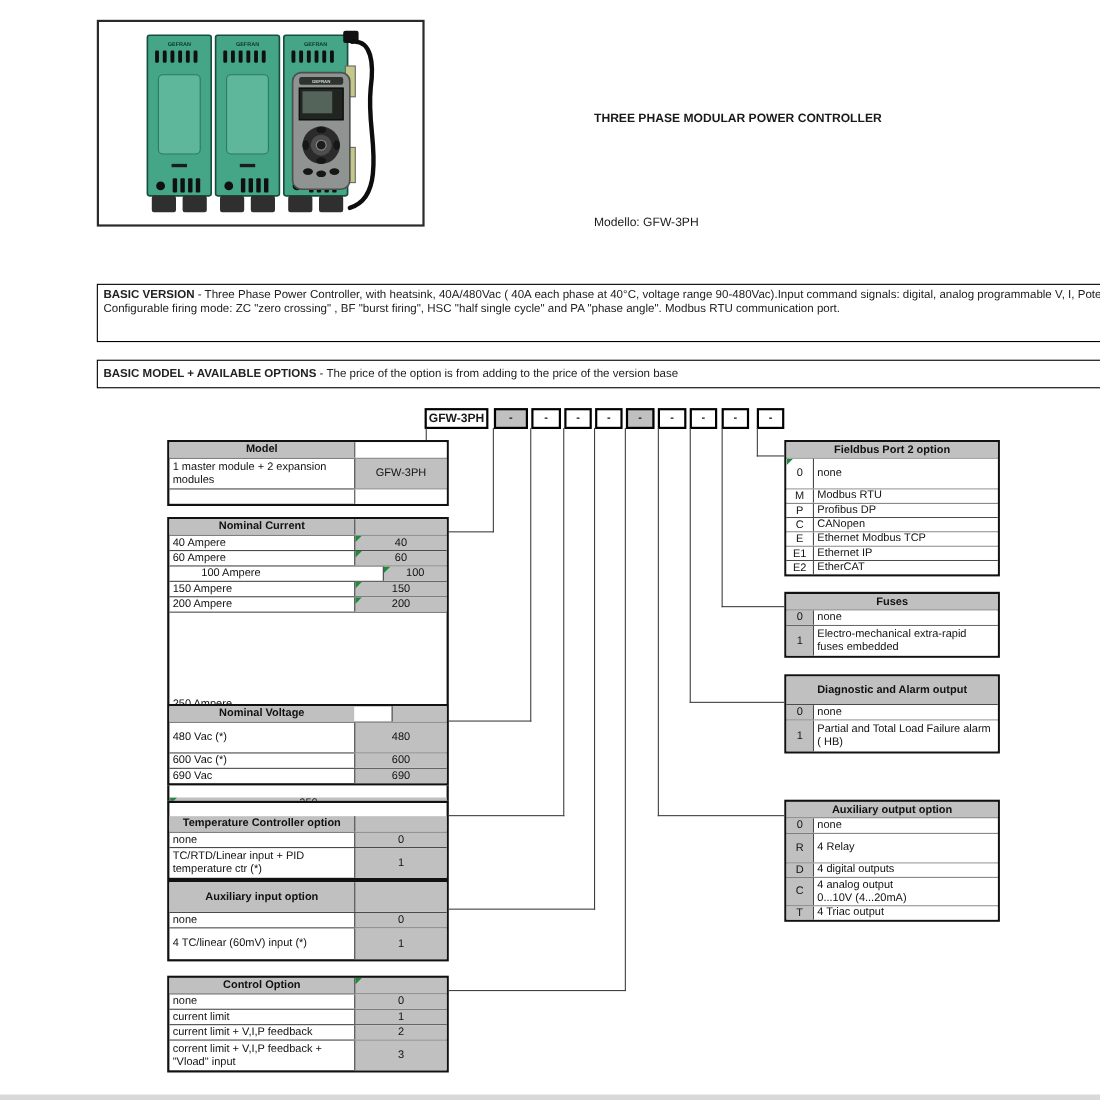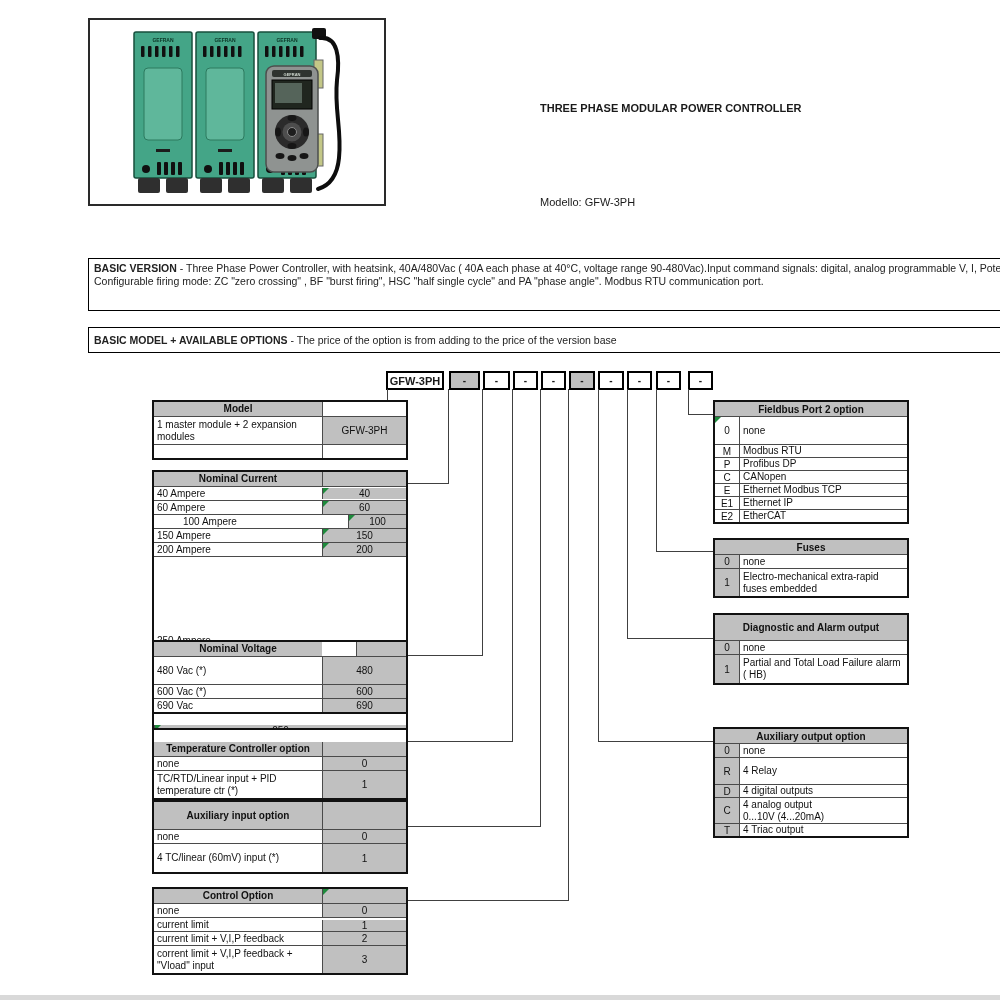--- a/index.html
+++ b/index.html
@@ -225,21 +225,21 @@
       <div class="trow" style="min-height: 14px;">
         <div class="cell lab"></div>
         <div class="cell val plain"></div>
       </div>
     </div>
   <div class="otable tleft" id="t-nominal-current">
       <div class="trow thead" style="min-height: 14px;">
         <div class="cell lab">Nominal Current</div>
         <div class="cell val"></div>
       </div>
-      <div class="trow" style="min-height: 14px; align-items: center;">
+      <div class="trow" style="min-height: 14px;">
         <div class="cell lab">40 Ampere</div>
         <div class="cell val">40<span class="cmark"></span></div>
       </div>
       <div class="trow" style="min-height: 14px;">
         <div class="cell lab">60 Ampere</div>
         <div class="cell val">60<span class="cmark"></span></div>
       </div>
       <div class="trow" style="min-height: 14px; padding-left: 26px;">
         <div class="cell lab">100 Ampere</div>
         <div class="cell val">100<span class="cmark"></span></div>
@@ -308,21 +308,21 @@
       <div class="trow thead" style="min-height: 14px;">
         <div class="cell lab">Control Option</div>
         <div class="cell val">
           <span class="cmark"></span>
         </div>
       </div>
       <div class="trow" style="min-height: 14px;">
         <div class="cell lab">none</div>
         <div class="cell val">0</div>
       </div>
-      <div class="trow" style="min-height: 14px; align-items: flex-end;">
+      <div class="trow" style="min-height: 14px;">
         <div class="cell lab">current limit</div>
         <div class="cell val">1</div>
       </div>
       <div class="trow" style="min-height: 14px;">
         <div class="cell lab">current limit +  V,I,P feedback</div>
         <div class="cell val">2</div>
       </div>
       <div class="trow" style="min-height: 28px;">
         <div class="cell lab">corrent limit + V,I,P feedback +
 "Vload" input</div>

